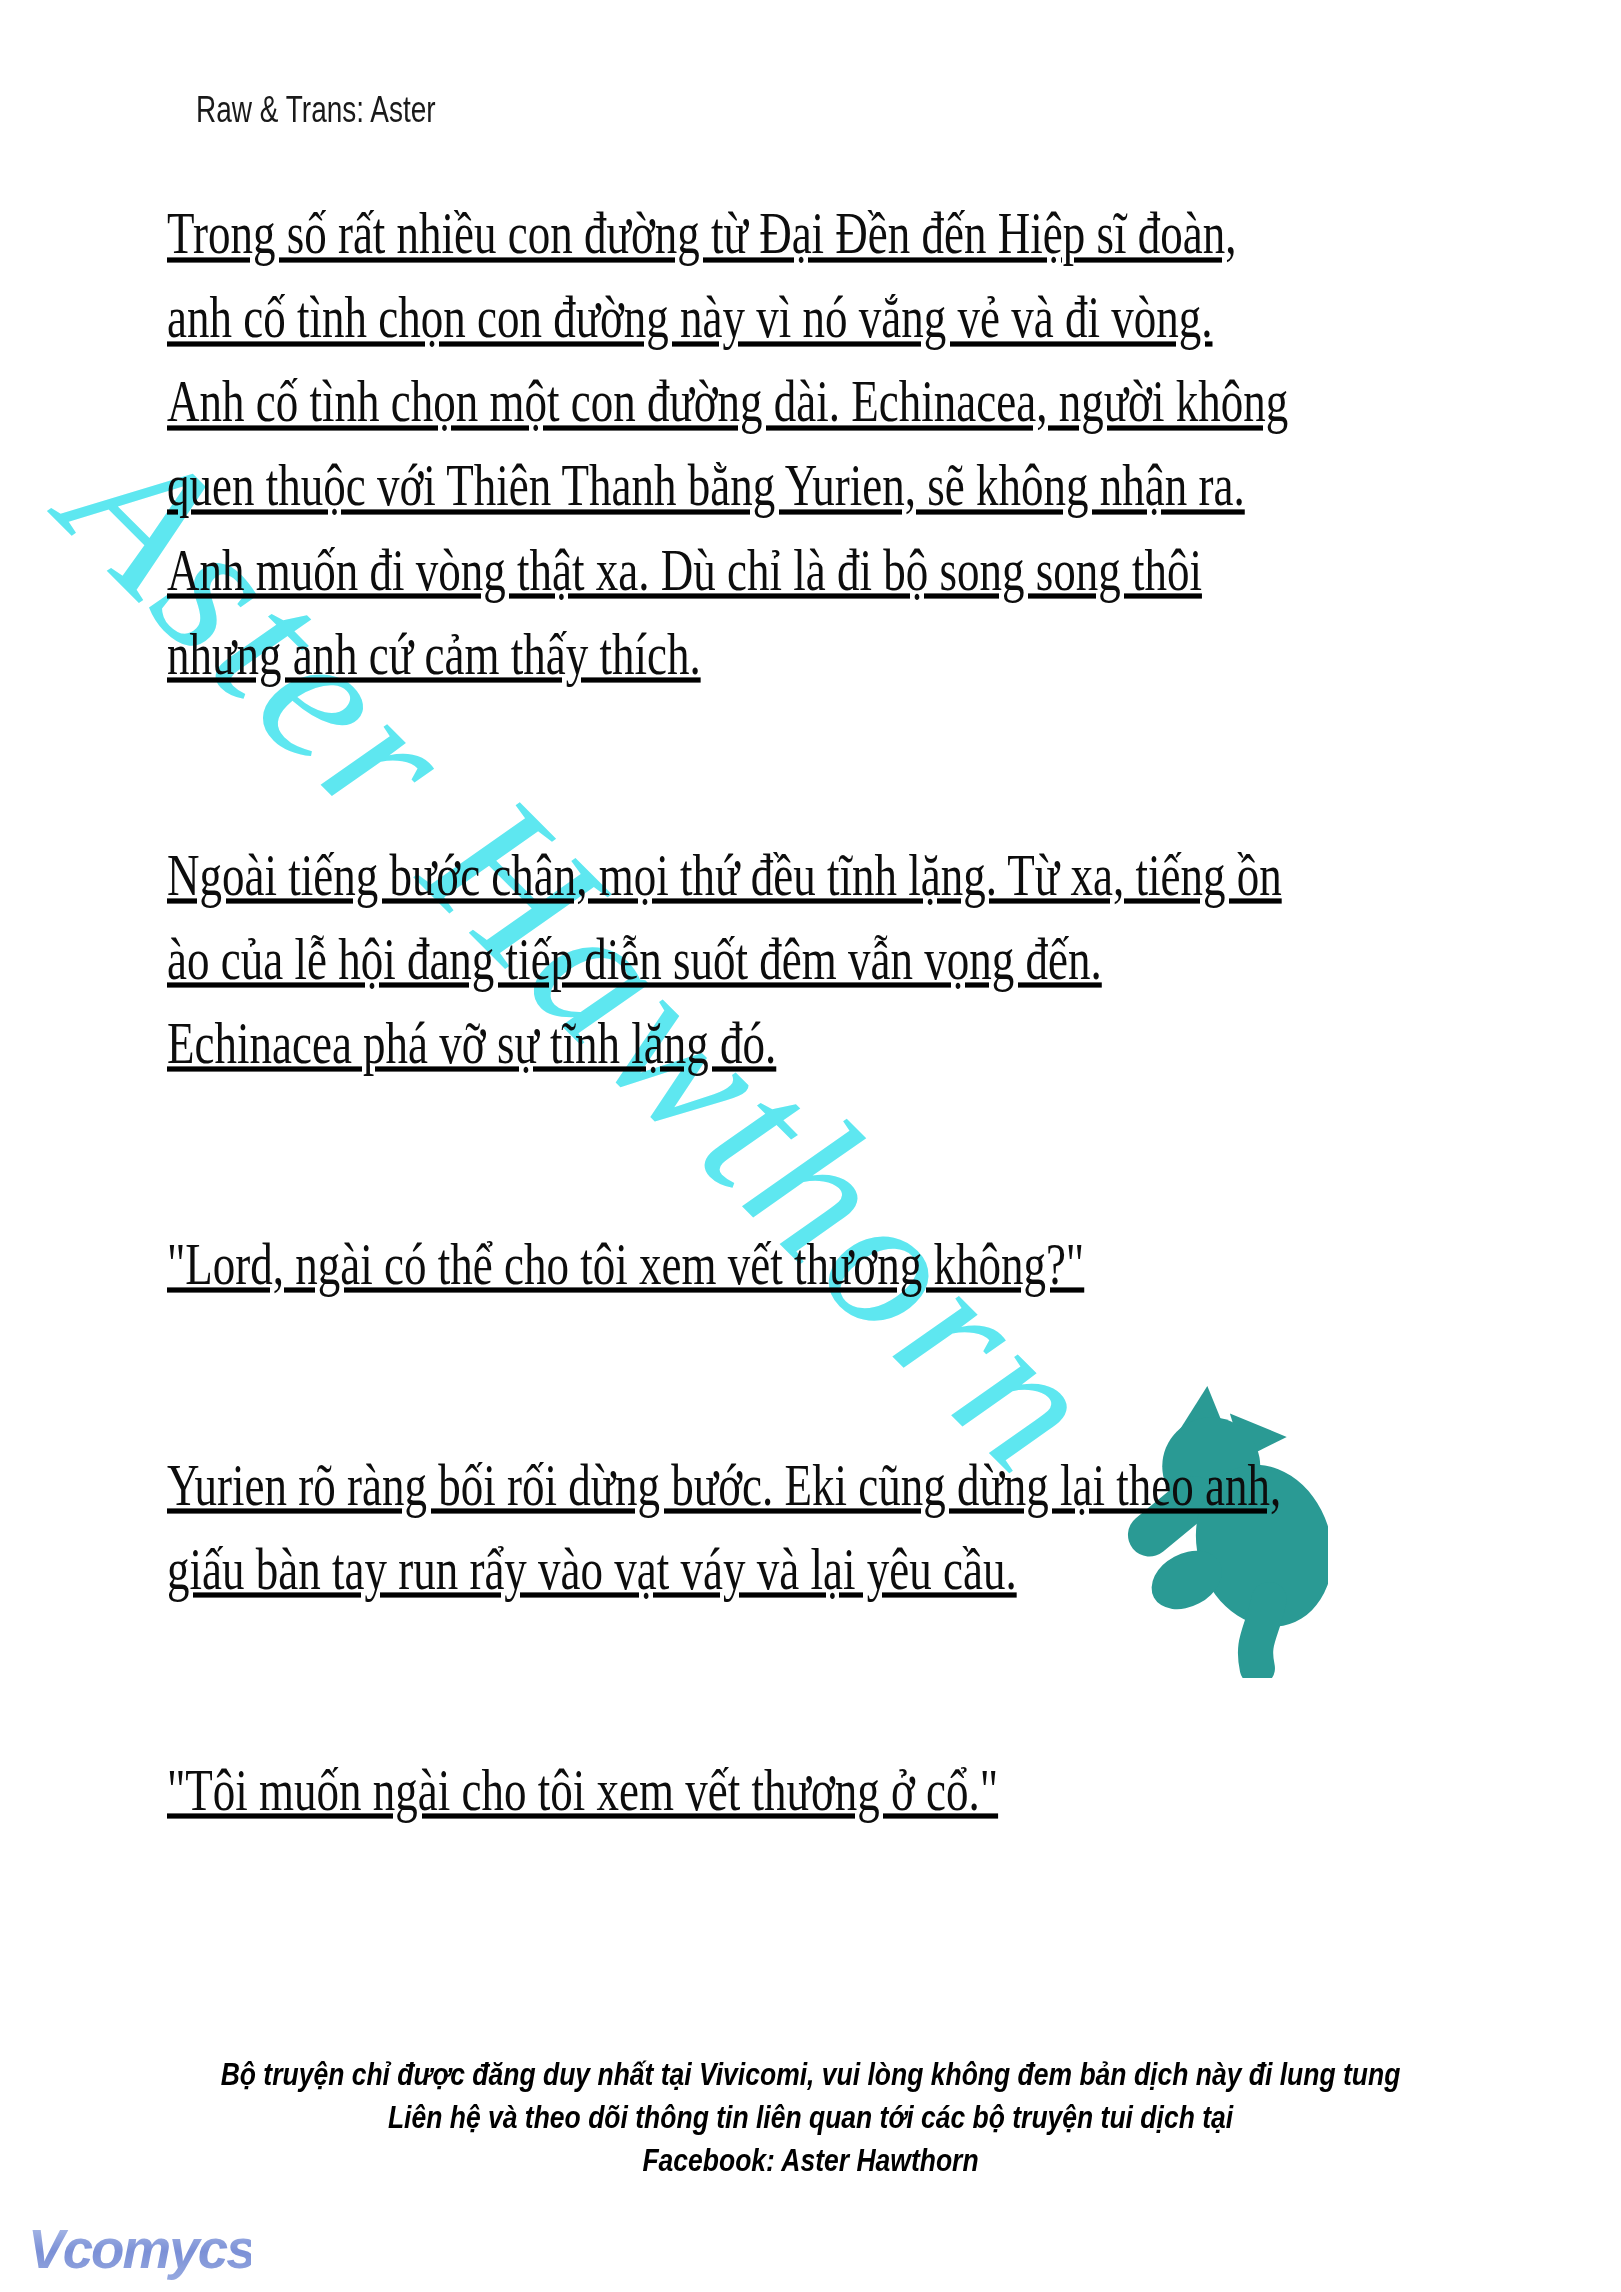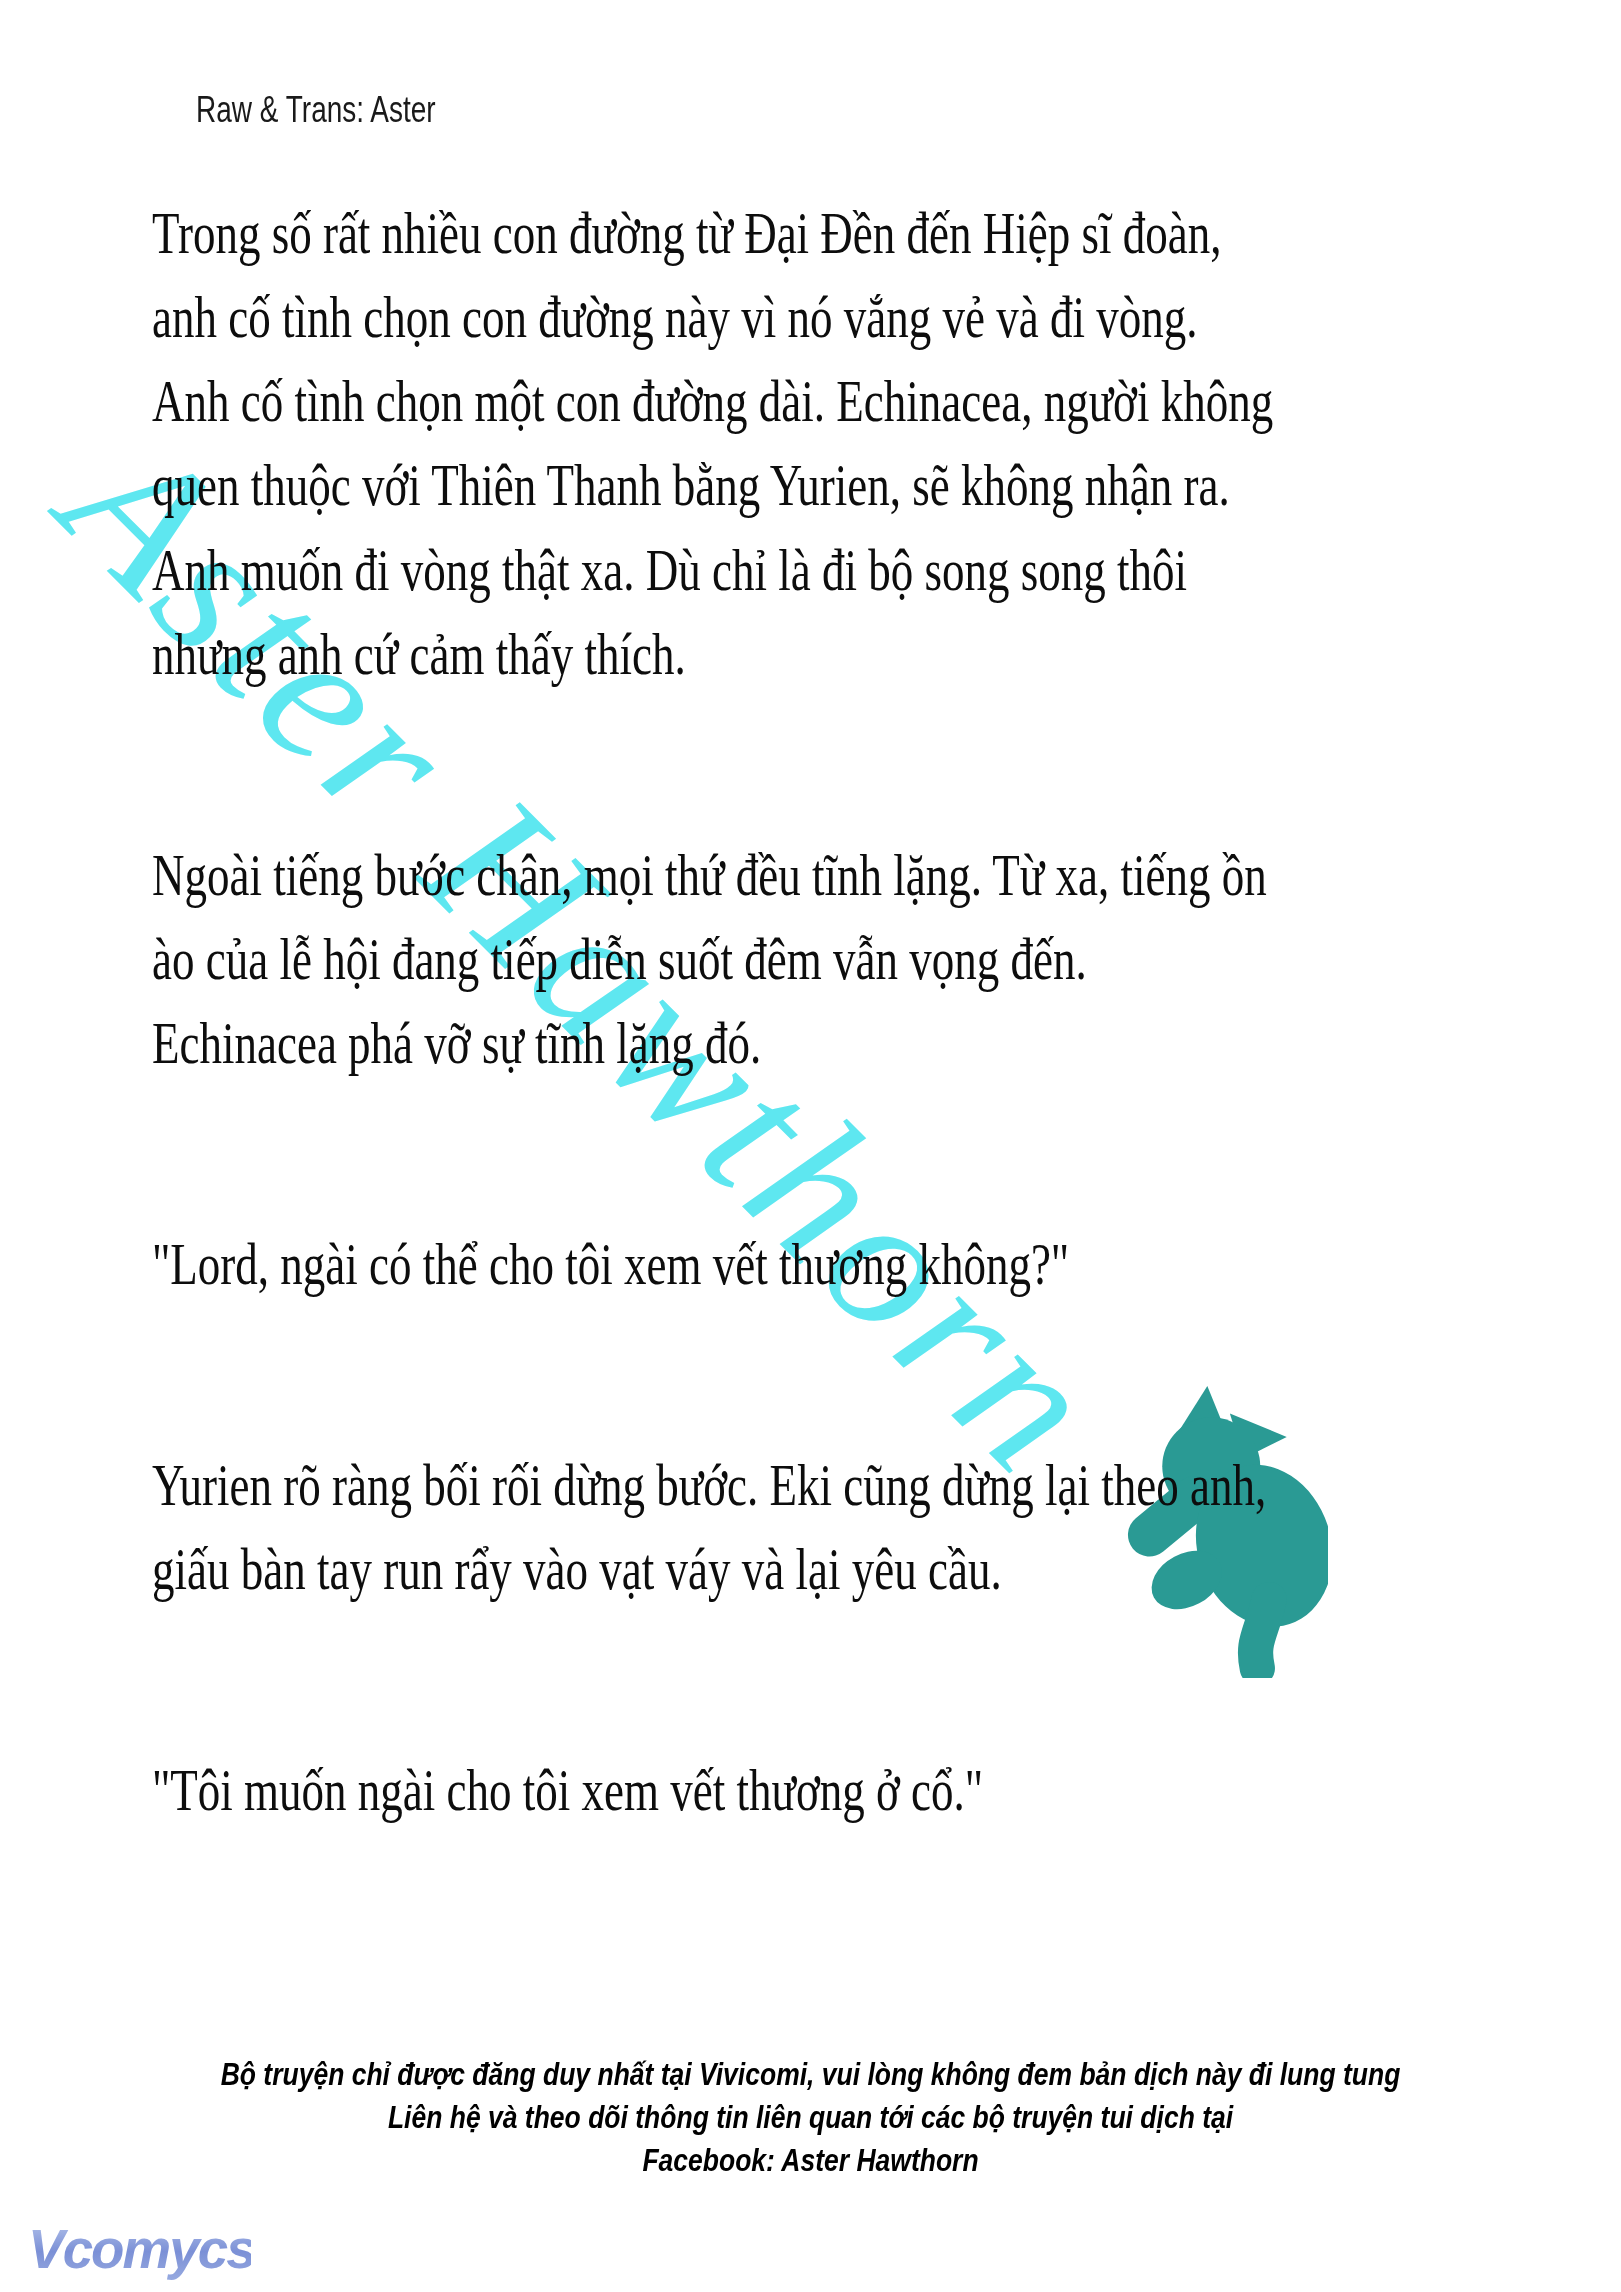--- a/index.html
+++ b/index.html
@@ -30,23 +30,24 @@
     font-size:196px;
     letter-spacing:7.8px;
     color:#5ee7f0;
     transform:rotate(45deg);
     transform-origin:left top;
     white-space:nowrap;
     z-index:0;
   }
   .content{
     position:absolute;
-    left:152px; top:192px;
+    left:167px; top:192px;
     width:1318px;
     z-index:2;
+    text-decoration:underline;
   }
   .para{margin:0 0 137px 0;}
   .line{
     font-size:45px;
     line-height:84px;
     color:#0d0d0d;
     transform:scaleY(1.3);
     transform-origin:left center;
     white-space:nowrap;
   }

